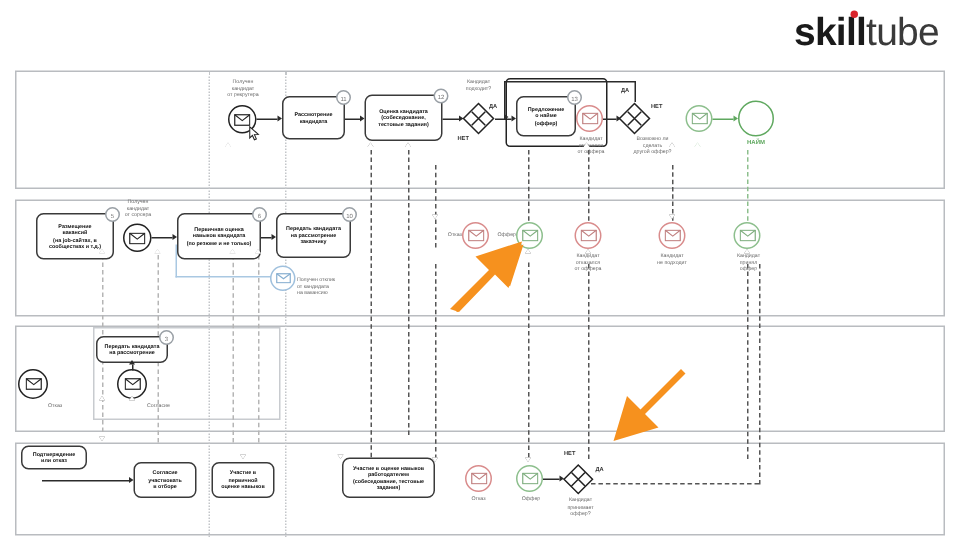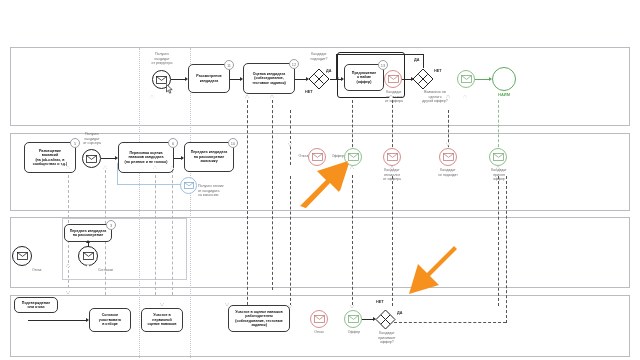--- a/index.html
+++ b/index.html
@@ -92,20 +92,24 @@
   .blueline { position:absolute; border:0.9px solid #a9c8e2; background:transparent; }
 
   
   .bigarrow { position:absolute; }
 </style>
 </head>
 <body>
 
 <div id="canvas">
 
+  <div class="logo">
+    <span class="b">skill</span><span class="t">tube</span>
+    <span class="dot"></span>
+  </div>
 
   <div class="lane" style="left:10px; top:47px;  width:620px; height:79px;"></div>
   <div class="lane" style="left:10px; top:133px; width:620px; height:78px;"></div>
   <div class="lane" style="left:10px; top:217px; width:620px; height:71px;"></div>
   <div class="lane" style="left:10px; top:295px; width:620px; height:62px;"></div>
 
   <div class="lane" style="left:62px; top:218px; width:125px; height:62px; border-color:#c8cbcf;"></div>
 
   <div class="mf v light" style="left:68px; top:170px; height:118px;"></div>
   <div class="mf v dotgrey" style="left:139px; top:48px; height:310px;"></div>

